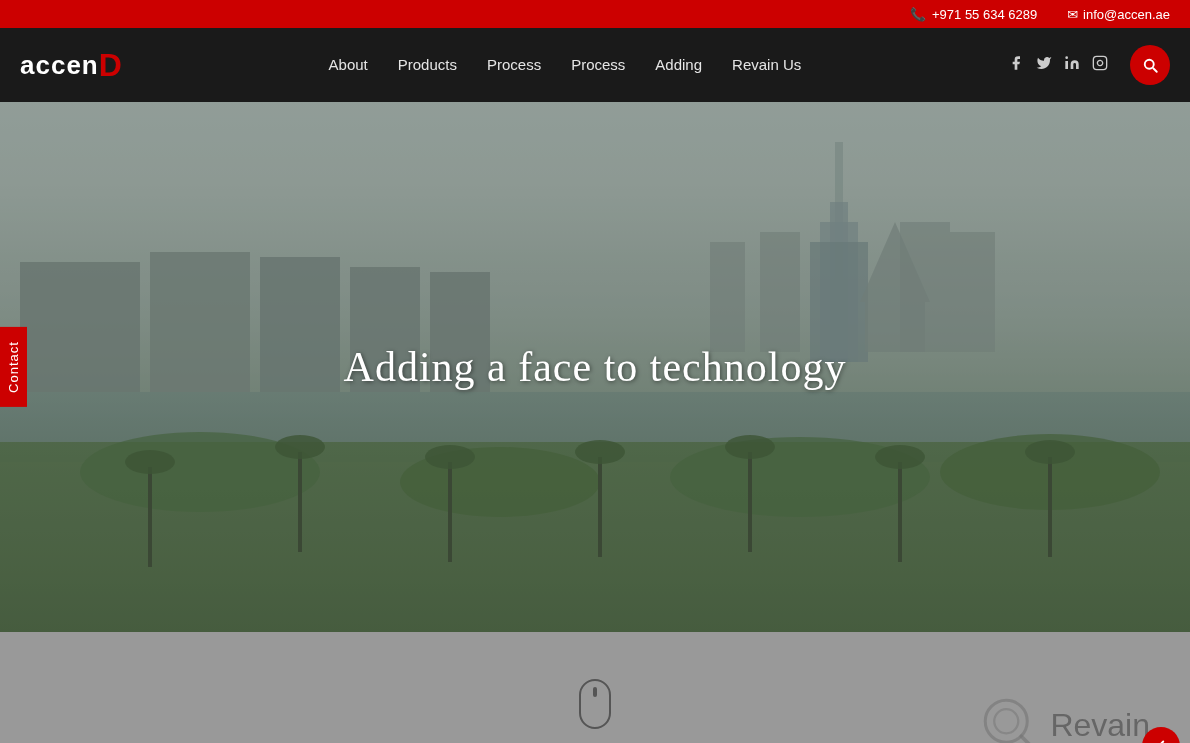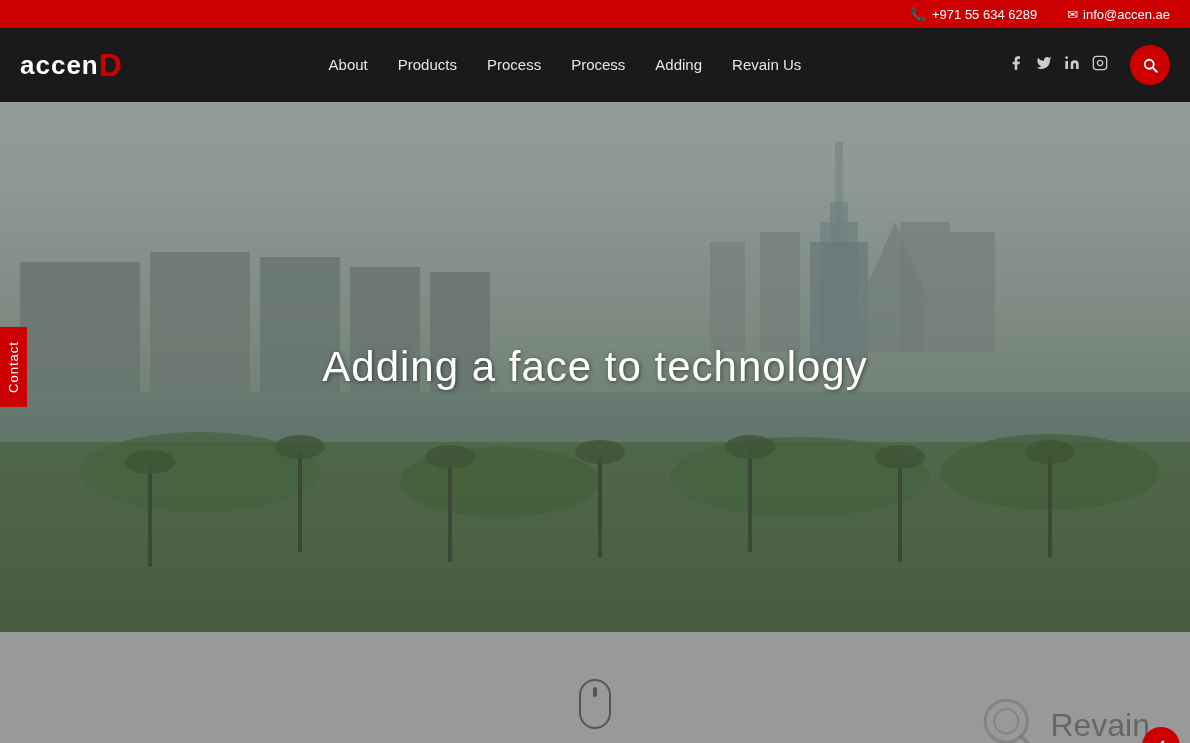--- a/index.html
+++ b/index.html
@@ -102,20 +102,21 @@
       position: absolute;
       inset: 0;
       background: rgba(80, 90, 80, 0.45);
     }
     #hero-content {
       position: absolute;
       top: 50%;
       left: 50%;
       transform: translate(-50%, -50%);
       text-align: center;
+      font-family: Liberation Serif, serif;
     }
     #hero-title {
       color: #fff;
       font-size: 42px;
       font-weight: 400;
       letter-spacing: 1px;
       text-shadow: 1px 1px 4px rgba(0,0,0,0.5);
       white-space: nowrap;
     }
 

